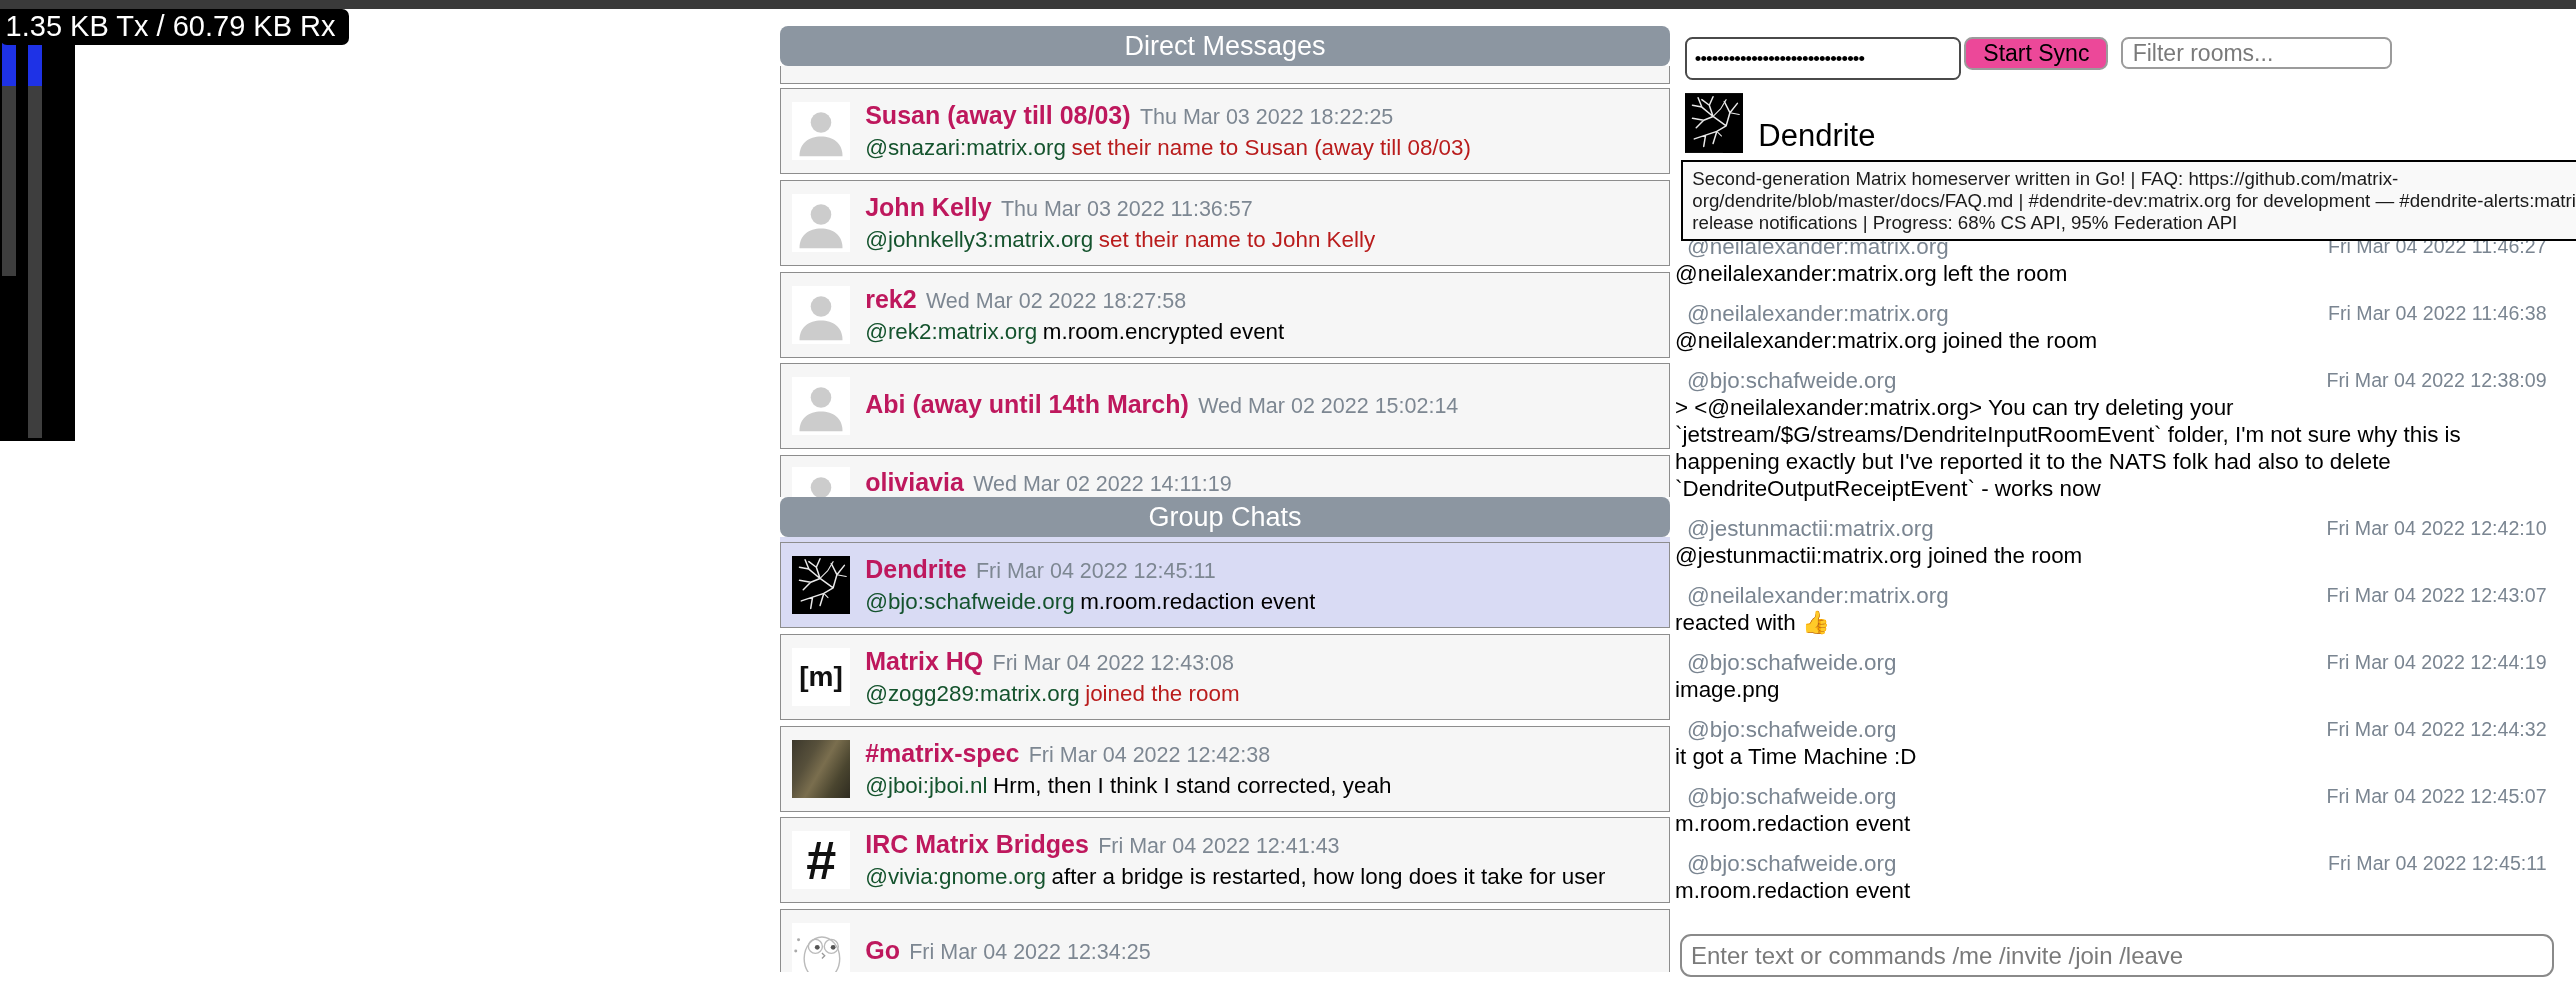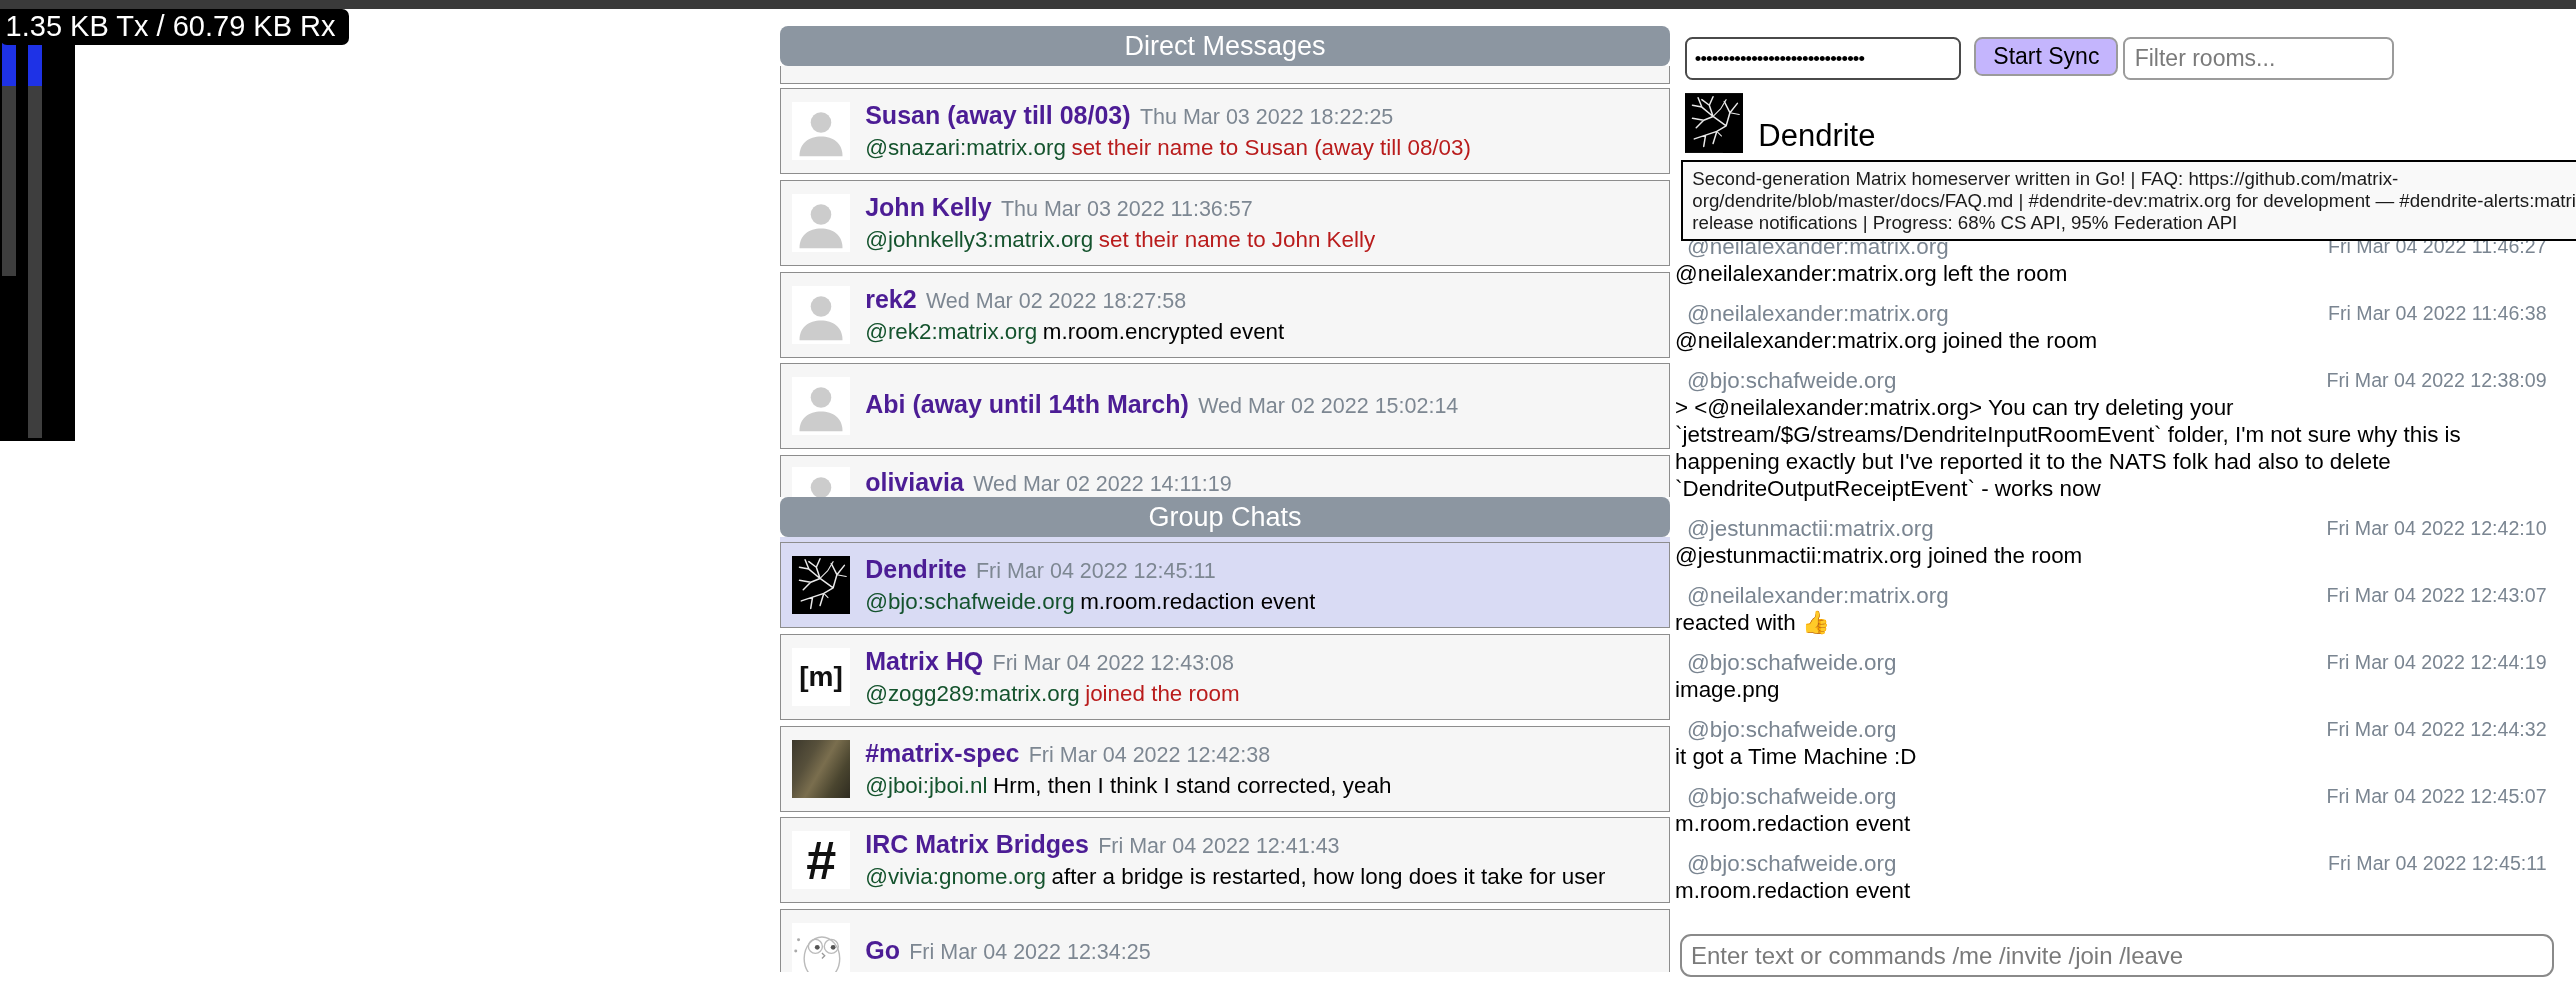--- a/index.html
+++ b/index.html
@@ -28,37 +28,37 @@
        margin-bottom:5.6px;display:flex;align-items:center;padding:0 9.3px 0 11.2px;overflow:hidden;}
   .row.selected{background:#d9dbf4;}
   .row.partial{height:42px;margin-bottom:0;border-bottom:none;align-items:flex-start;padding-top:11.2px;}
   .gap-strip{height:5.6px;background:#d9dbf4;}
   .avatar{width:58px;height:58px;flex:0 0 auto;margin-right:15px;overflow:hidden;}
   .avatar svg{display:block;width:58px;height:58px;}
   .avatar.photo{background:linear-gradient(120deg,#3c382c 0%,#57503b 30%,#7a6e4e 50%,#4a452f 75%,#2e2b20 100%);}
   .avatar.hash{background:#fff;text-align:center;font-weight:bold;font-size:54px;line-height:58px;color:#111;}
   .row-text{min-width:0;}
   .row-title-line{line-height:31px;white-space:nowrap;}
-  .row-title{font-weight:bold;font-size:25px;color:#4c1d95;}
+  .row-title{font-weight:bold;font-size:25px;color:#be185d;}
   .row-ts{font-size:21.5px;color:#7d8792;margin-left:9.3px;}
   .row-line2{font-size:22.4px;line-height:28px;white-space:nowrap;overflow:hidden;}
   .row-user{color:#14532d;}
   .row-msg{color:#000;margin-left:5.6px;}
   .row-msg.muted{color:#b91c1c;}
 
   
   .right-panel{position:absolute;left:1675px;top:37px;width:894px;height:946px;}
   .toolbar{display:flex;align-items:flex-start;margin-left:10.3px;}
   .password-input{box-sizing:border-box;width:276px;height:43px;border:2.8px solid #4a4a4a;
         border-radius:7.5px;font-size:18.7px;letter-spacing:-0.9px;padding:0 7.5px;
         font-family:"Liberation Sans",sans-serif;}
-  .sync-btn{margin-left:13px;height:39px;padding:0 17px;font-size:23px;background:#c4b5fd;
+  .sync-btn{margin-left:3px;height:33px;padding:0 17px;font-size:23px;background:#ec4899;
         border:2.8px solid #9b9b9b;border-radius:8.4px;color:#000;
         font-family:"Liberation Sans",sans-serif;}
-  .filter-input{box-sizing:border-box;margin-left:5px;width:271px;height:43px;
+  .filter-input{box-sizing:border-box;margin-left:13px;width:271px;height:32px;
         border:2.8px solid #9b9b9b;border-radius:7.5px;font-size:23px;padding:0 9.3px;color:#333;
         font-family:"Liberation Sans",sans-serif;}
   .room-header{display:flex;align-items:flex-end;margin:13px 0 0 10.3px;}
   .room-avatar{width:58px;height:60px;overflow:hidden;}
   .room-avatar svg{display:block;width:58px;height:60px;}
   .room-title{font-size:31px;color:#000;margin-left:15px;line-height:1;padding-bottom:1.9px;}
 
   .topic-box{position:absolute;left:6px;top:123px;width:997px;box-sizing:border-box;
         border:2.8px solid #000;background:#f9f9f9;padding:5.6px 9.3px;font-size:18.7px;
         line-height:22px;color:#1a1a1a;z-index:3;}

